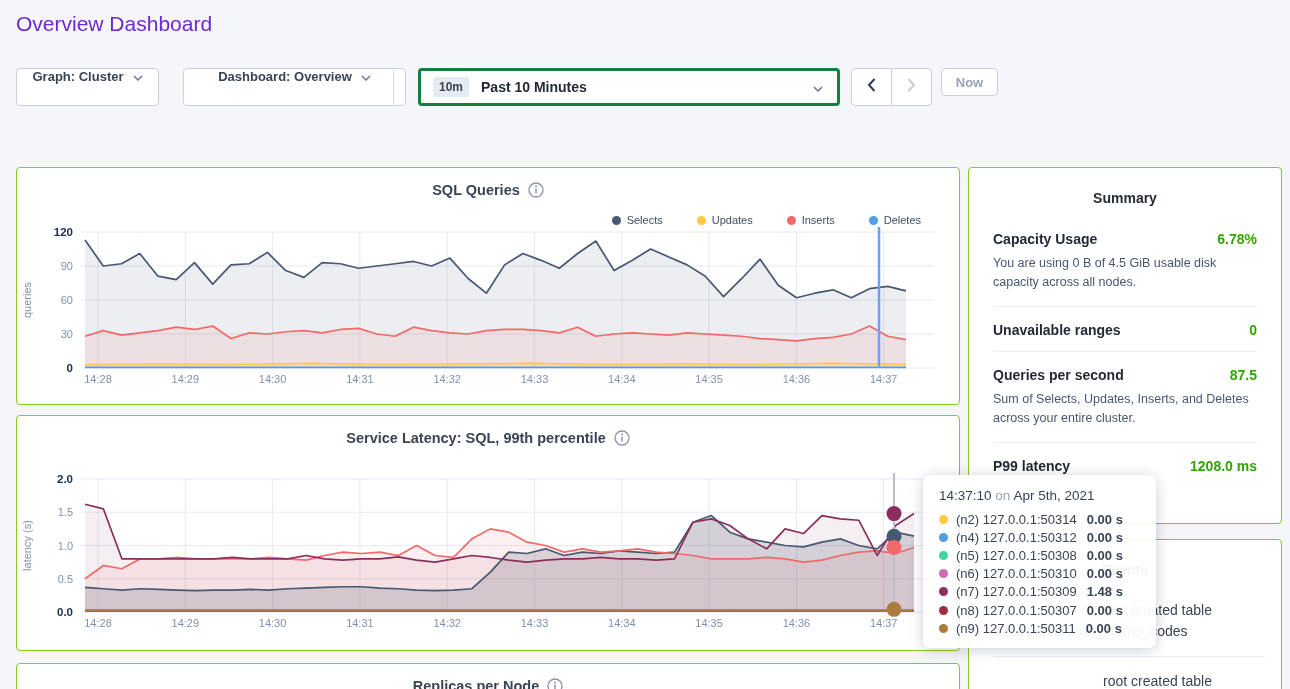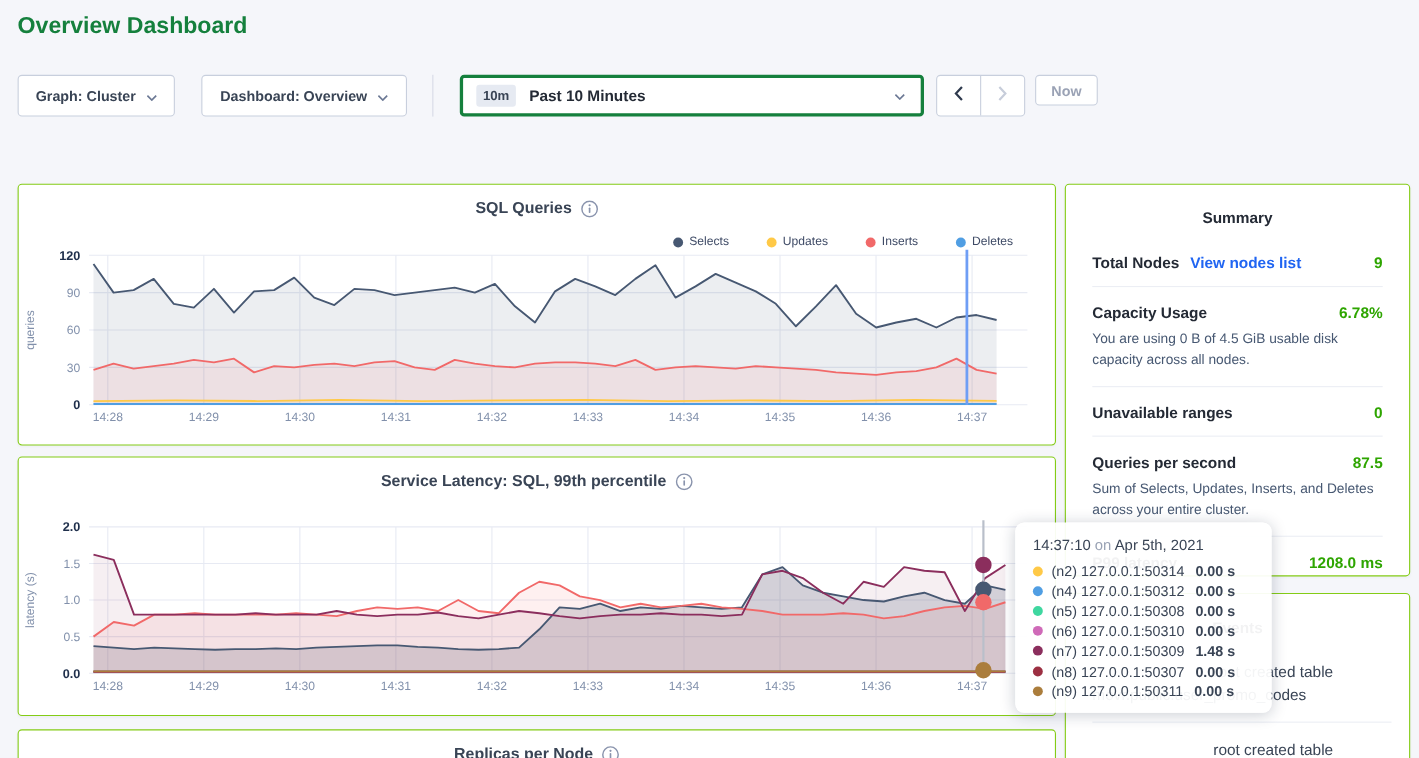--- a/index.html
+++ b/index.html
@@ -4,24 +4,24 @@
 <style>
   html,body{margin:0;padding:0;}
   body{
     width:1290px;height:689px;overflow:hidden;position:relative;
     background:#f5f6fa;
     font-family:"Liberation Sans","DejaVu Sans",sans-serif;
     -webkit-font-smoothing:antialiased;
   }
   .abs{position:absolute;}
   
-  .page-title{left:16px;top:12px;font-size:21px;font-weight:700;color:#15803d;}
+  .page-title{left:16px;top:12px;font-size:21px;font-weight:400;color:#6d28d9;}
   
   .dd{height:38px;background:#fff;border:1px solid #c8cfdd;border-radius:4px;
-      display:flex;align-items:center;justify-content:center;gap:9px;
+      display:flex;justify-content:center;gap:9px;
       font-size:13px;font-weight:700;color:#394455;box-sizing:border-box;cursor:pointer;}
   .vdivider{width:1px;height:38px;background:#d7dbe6;}
   .timebox{height:38px;background:#fff;border:3px solid #15803d;border-radius:4px;
       display:flex;align-items:center;box-sizing:border-box;cursor:pointer;}
   .timebadge{background:#e6eaf2;border-radius:3px;font-size:12px;font-weight:700;color:#394455;
       padding:3px 6px;margin-left:12px;}
   .timelabel{font-size:14px;font-weight:700;color:#242a35;margin-left:12px;}
   .timebox .caret{margin-left:auto;margin-right:14px;}
   .btn-group{display:flex;height:38px;border:1px solid #c8cfdd;border-radius:4px;background:#fff;box-sizing:border-box;}
   .btn-arrow{width:39px;display:flex;align-items:center;justify-content:center;cursor:pointer;}
@@ -71,21 +71,21 @@
 
 <div class="abs dd" style="left:16px;top:68px;width:143px;">
   <span>Graph: Cluster</span>
   <span>
     <svg width="10" height="6" viewBox="0 0 10 6">
         <polyline points="1,1 5,5 9,1" fill="none" stroke="#6b7894" stroke-width="1.5"></polyline>
       </svg>
   </span>
 </div>
 
-<div class="abs dd" style="left:183px;top:68px;width:187px;">
+<div class="abs dd" style="left:183px;top:68px;width:223px;">
   <span>Dashboard: Overview</span>
   <span>
     <svg width="10" height="6" viewBox="0 0 10 6">
         <polyline points="1,1 5,5 9,1" fill="none" stroke="#6b7894" stroke-width="1.5"></polyline>
       </svg>
   </span>
 </div>
 
 <div class="abs vdivider" style="left:393px;top:68px;"></div>
 
@@ -264,27 +264,20 @@
         </svg>
     </span>
   </div>
 </div>
 
 <div class="abs card" style="left:968px;top:133px;width:314px;height:357px;">
   <div class="sum-title">Summary</div>
   <div class="sum-items">
     <div class="sum-item">
       <div class="sum-row">
-        <span class="sum-label">Total Nodes</span>
-        <a class="sum-link">View nodes list</a>
-        <span class="sum-value">9</span>
-      </div>
-    </div>
-    <div class="sum-item">
-      <div class="sum-row">
         <span class="sum-label">Capacity Usage</span>
         <span class="sum-value">6.78%</span>
       </div>
       <p class="sum-desc">You are using 0 B of 4.5 GiB usable disk capacity across all nodes.</p>
     </div>
     <div class="sum-item">
       <div class="sum-row">
         <span class="sum-label">Unavailable ranges</span>
         <span class="sum-value">0</span>
       </div>

